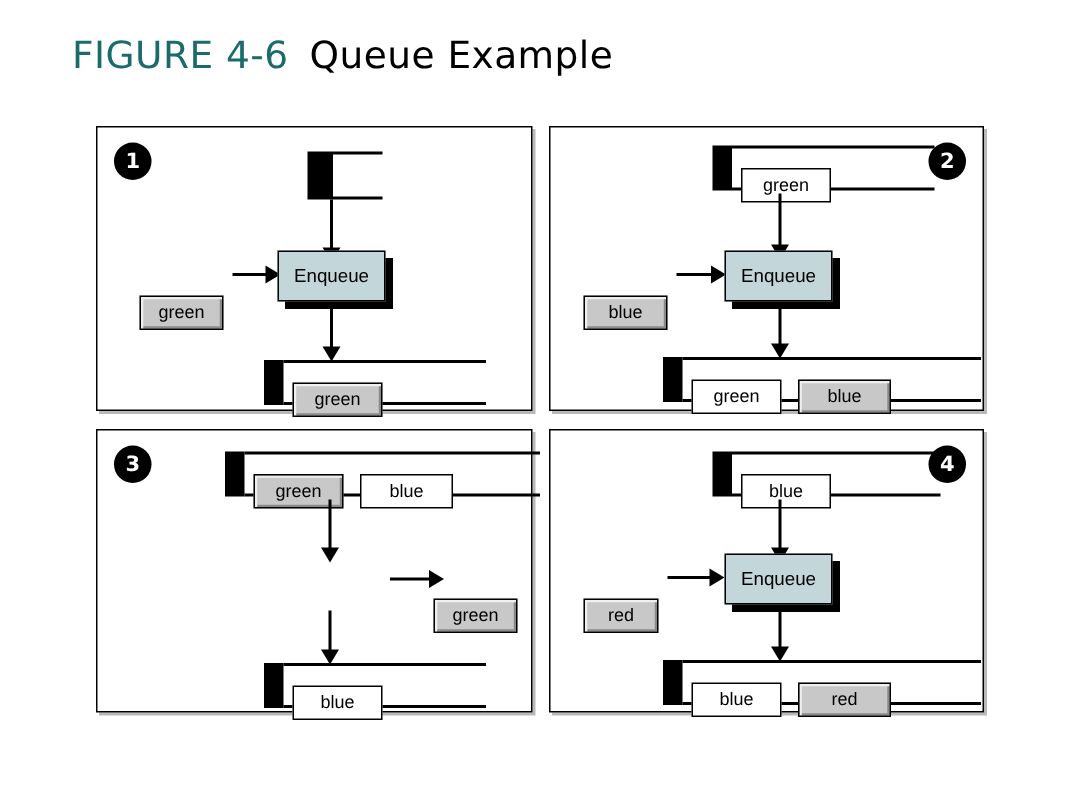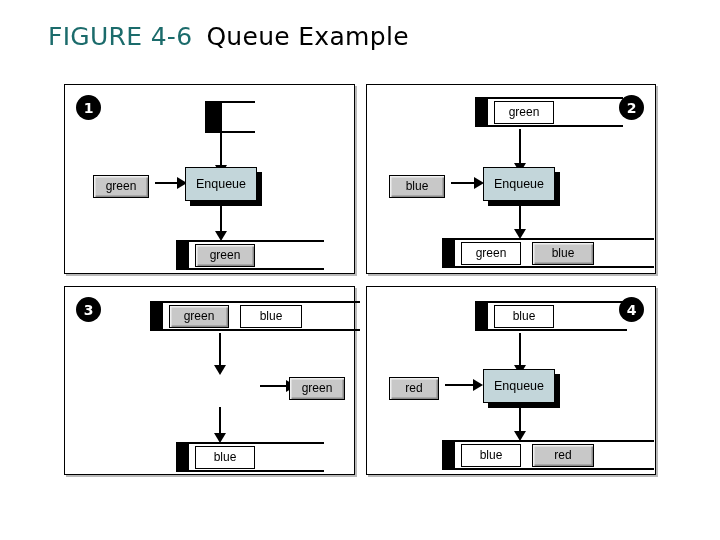--- a/index.html
+++ b/index.html
@@ -103,20 +103,21 @@
   
   .chip {
     font-family: "Liberation Sans", sans-serif;
     font-size: 12px;
     color: #000000;
     text-align: center;
     line-height: 1;
     padding: 4px 0 5px 0;
     box-sizing: border-box;
     white-space: nowrap;
+    margin-top: 22px;
   }
   
   .chip.white {
     background: #ffffff;
     border: 1.4px solid #000000;
   }
   
   .chip.gray {
     background: #c8c8c8;
     border: 1.4px solid #000000;

